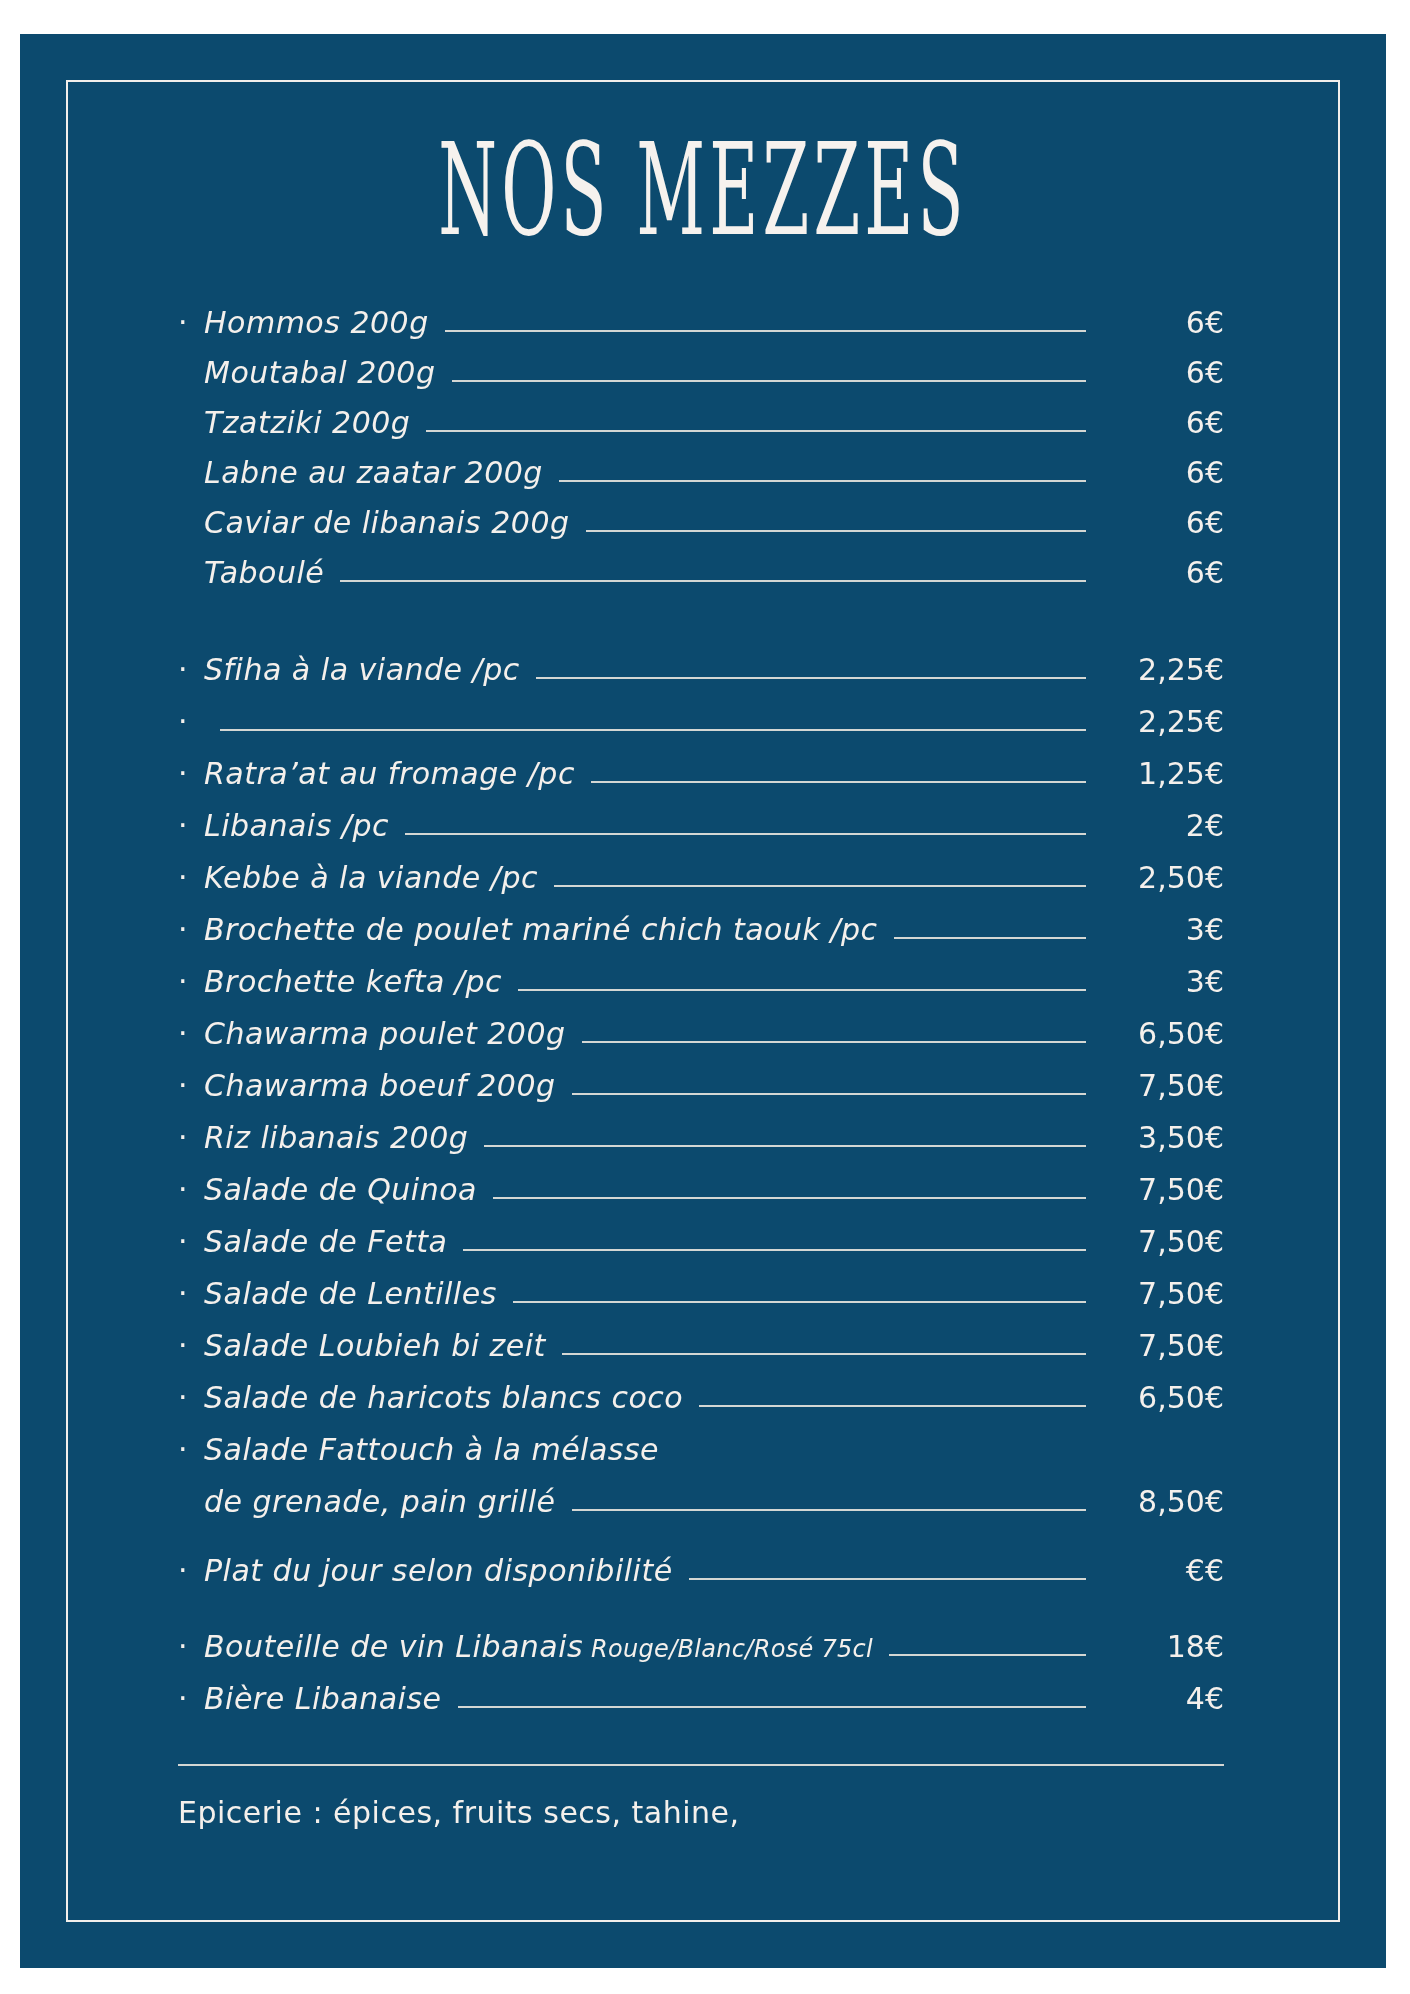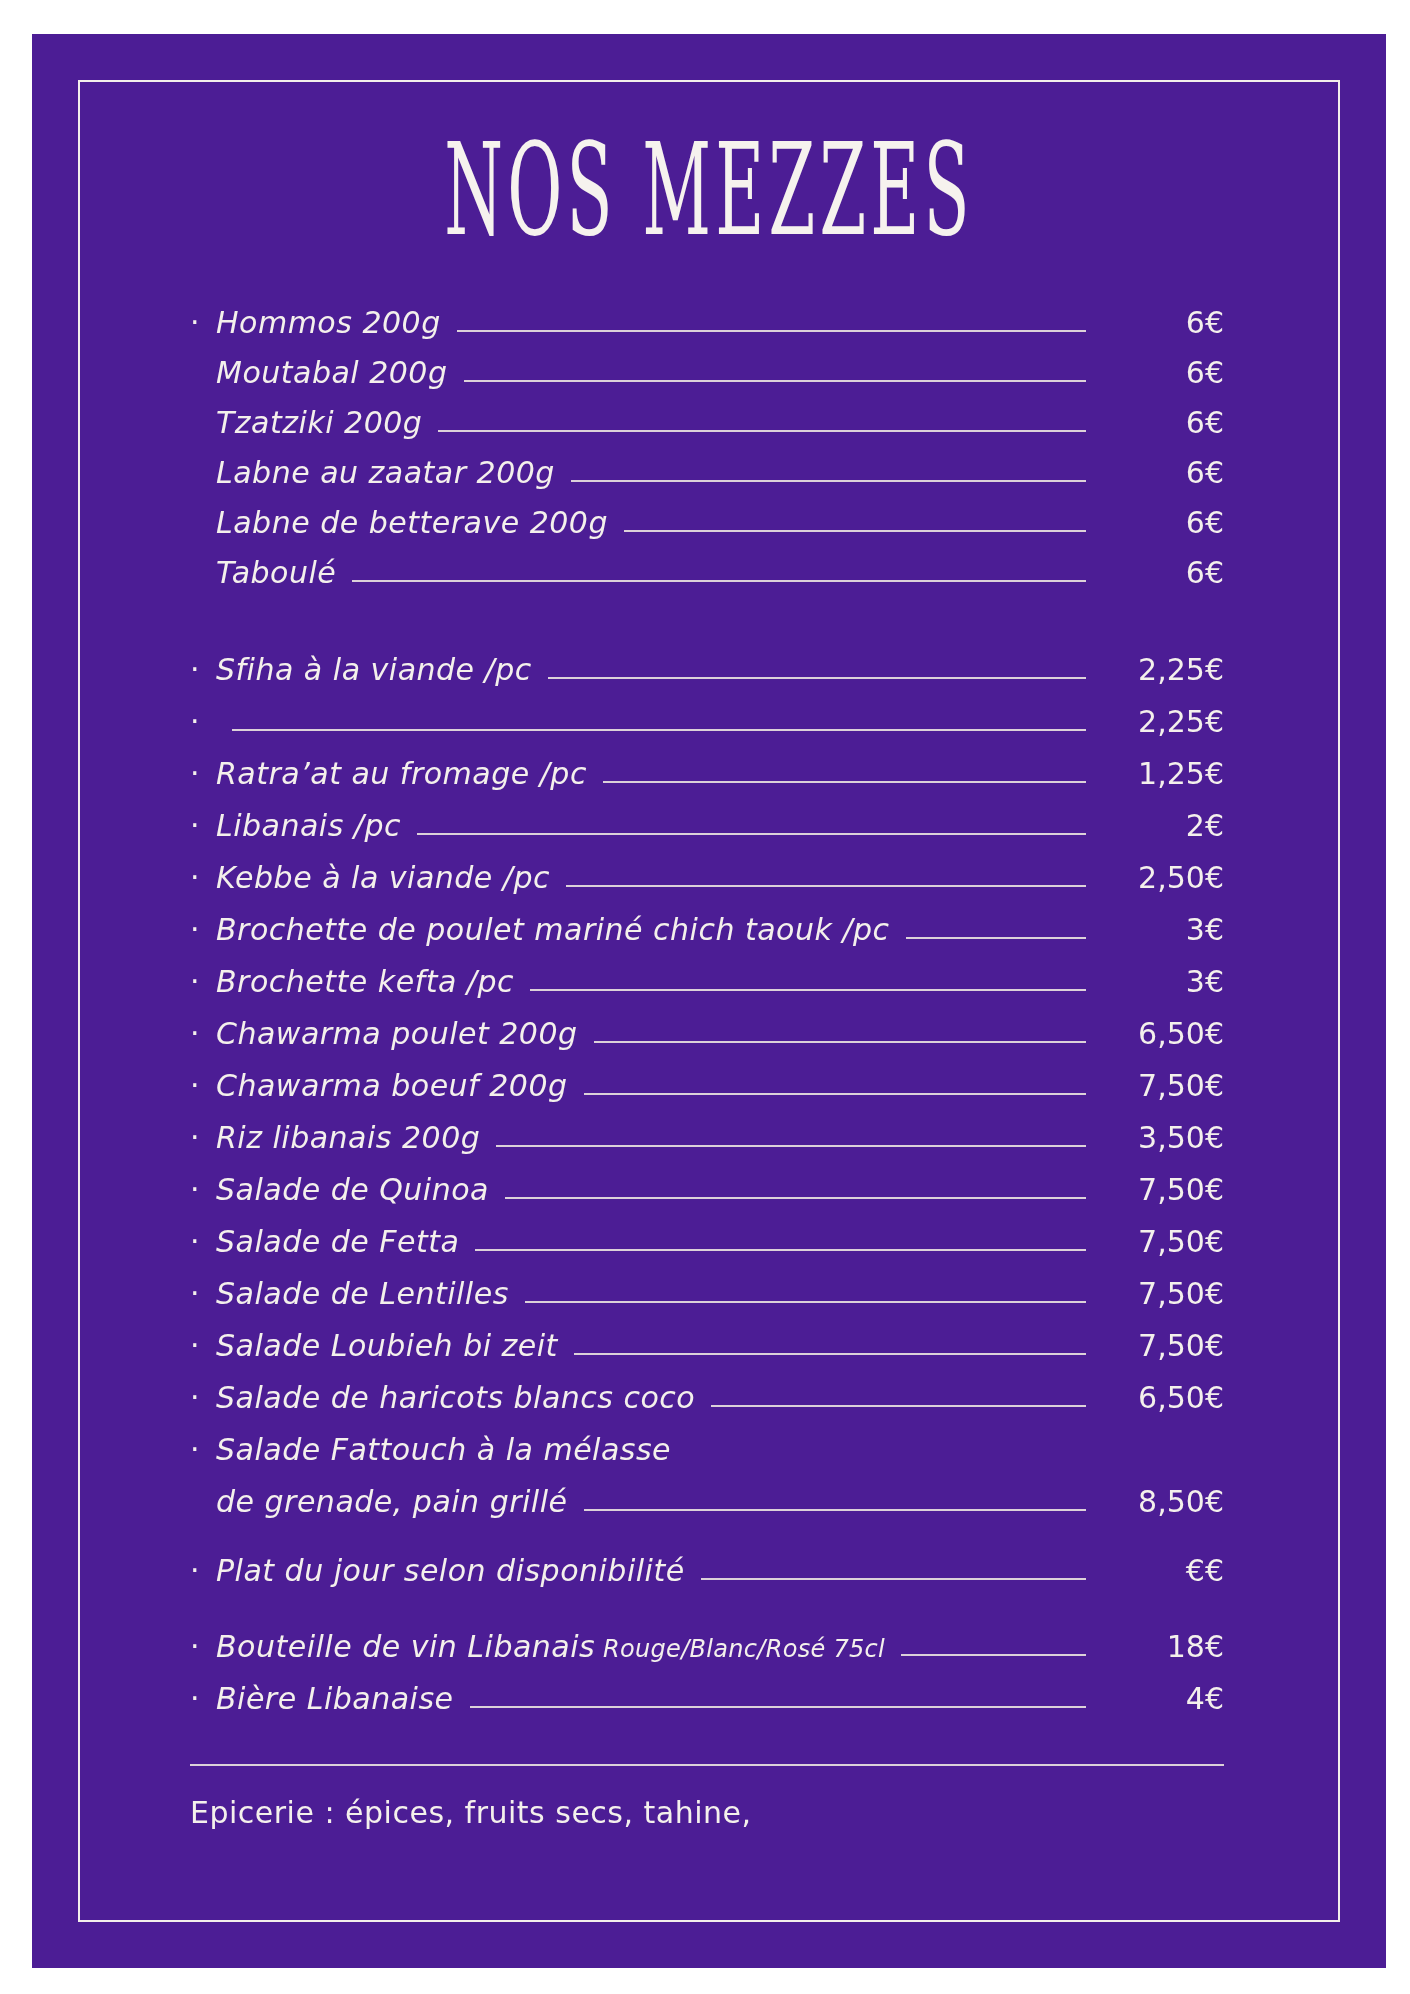--- a/index.html
+++ b/index.html
@@ -10,22 +10,21 @@
     overflow:hidden;
   }
   .page{
     position:relative;
     width:1410px;height:1994px;
     background:#ffffff;
   }
   .card{
     position:absolute;
     left:20px; top:34px; right:24px; bottom:26px;
-    background:#4c1d95;
-    margin-left:12px;
+    background:#0c4a6e;
   }
   .frame{
     position:absolute;
     inset:46px;
     border:2px solid #f3efeb;
     pointer-events:none;
   }
   .title{
     position:absolute;
     top:96px; left:0; right:0;
@@ -132,21 +131,21 @@
             <span class="price">6€</span>
           </div>
           <div class="row">
             <span class="bullet"></span>
             <span class="label">Labne au zaatar 200g</span>
             <span class="leader"></span>
             <span class="price">6€</span>
           </div>
           <div class="row">
             <span class="bullet"></span>
-            <span class="label">Labne de betterave 200g</span>
+            <span class="label">Caviar de libanais 200g</span>
             <span class="leader"></span>
             <span class="price">6€</span>
           </div>
           <div class="row">
             <span class="bullet"></span>
             <span class="label">Taboulé</span>
             <span class="leader"></span>
             <span class="price">6€</span>
           </div>
         </div>

